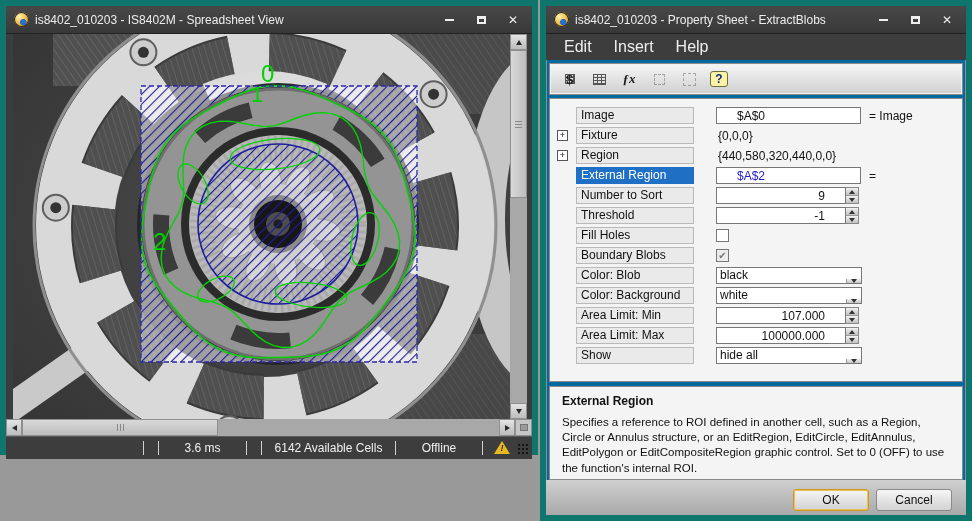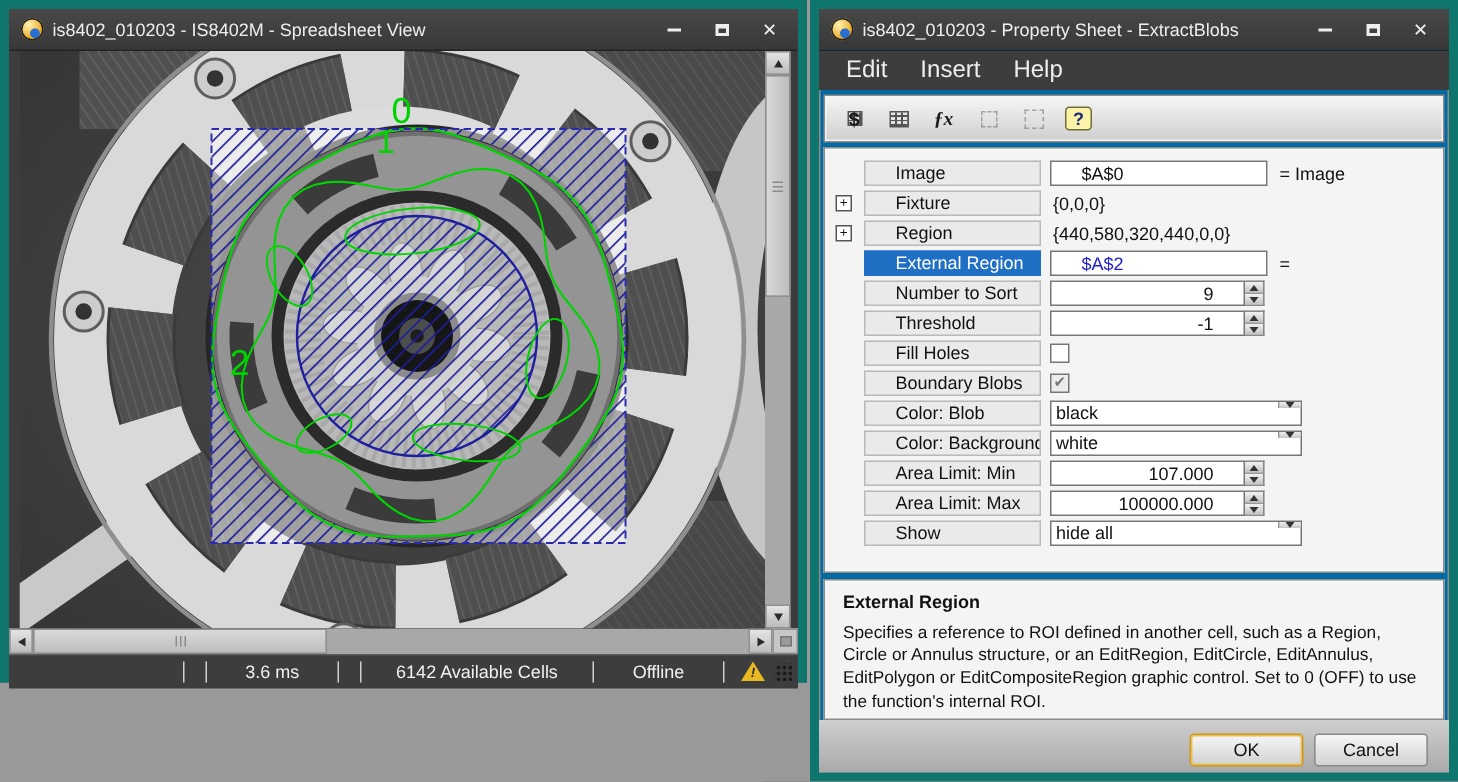--- a/index.html
+++ b/index.html
@@ -74,35 +74,35 @@
   .mini-square{display:inline-block;width:11px;height:11px;border:1px dashed #555}
   .mini-square.large{width:13px;height:13px}
 
   .prop-panel{height:284px;margin:3px 3px 0 3px;background:#f4f4f4;border:1px solid #8a8a8a;
               padding:8px 4px 0 4px;overflow:hidden}
   .prow{display:flex;align-items:center;height:17px;margin-bottom:3px}
   .pgut{width:22px;display:flex;align-items:center}
   .expand{width:11px;height:11px;border:1px solid #555;background:#fff;font-size:9px;line-height:9px;
           text-align:center;color:#111;margin-left:3px}
   .plabel{width:118px;height:17px;background:#eaeaea;border:1px solid #b9b9b9;font-size:12px;line-height:15px;
-          padding-left:20px;color:#111;margin-right:6px;white-space:nowrap;overflow:hidden}
+          padding-left:4px;color:#111;margin-right:22px;white-space:nowrap;overflow:hidden}
   .plabel.sel{background:#1f6fc4;border-color:#1f6fc4;color:#fff}
   .pval{display:flex;align-items:center}
   .pinput{width:130px;height:17px;border:1px solid #777;font-family:"Liberation Sans",sans-serif;font-size:12px;
           padding:0 20px;background:#fff;color:#111}
   .pinput.full{width:145px}
   .pinput.num{text-align:right}
   .spincol{width:13px;height:17px;display:flex;flex-direction:column;border:1px solid #888;border-left:none;background:#d9d9d9}
   .spinbtn{flex:1;display:flex;align-items:center;justify-content:center;background:linear-gradient(#f2f2f2,#c2c2c2)}
   .spinbtn + .spinbtn{border-top:1px solid #999}
   .tri-up{width:0;height:0;border-left:3px solid transparent;border-right:3px solid transparent;border-bottom:4px solid #333}
   .tri-down{width:0;height:0;border-left:3px solid transparent;border-right:3px solid transparent;border-top:4px solid #333}
   .cbox{width:13px;height:13px;border:1px solid #777;background:#fff;font-size:10px;line-height:12px;text-align:center;color:#777}
   .cbox.checked{background:#ececec}
-  .drop{width:168px;height:17px;border:1px solid #777;background:#fff;display:flex;align-items:flex-start}
+  .drop{width:146px;height:17px;border:1px solid #777;background:#fff;display:flex;align-items:flex-end}
   .dtext{flex:1;font-size:12px;line-height:15px;padding-left:3px;color:#111;white-space:nowrap;overflow:hidden}
   .dbtn{width:15px;background:linear-gradient(#efefef,#c6c6c6);border-left:1px solid #999;display:flex;align-items:center;justify-content:center}
   .pstatic{font-size:12px;color:#111;padding-left:2px}
   .suffix{font-size:12px;color:#111;margin-left:8px;white-space:nowrap}
 
   .desc-panel{height:94px;margin:4px 3px 0 3px;background:#f4f4f4;border:1px solid #8a8a8a;padding:7px 12px}
   .desc-title{font-size:12px;font-weight:bold;color:#111;margin-bottom:7px}
   .desc-body{font-size:11.5px;line-height:1.32;color:#111}
 
   .btn-row{flex:1;display:flex;justify-content:flex-end;align-items:flex-start;gap:7px;
@@ -238,21 +238,21 @@
     </div>
     <div class="statusbar">
       <span class="seg" style="flex:1"></span>
       <span class="sdiv"></span>
         <span style="width:12px"></span>
         <span class="sdiv"></span>
       <span class="seg" style="width:85px">3.6 ms</span>
       <span class="sdiv"></span>
         <span style="width:12px"></span>
         <span class="sdiv"></span>
-      <span class="seg" style="width:152px">6142 Available Cells</span>
+      <span class="seg" style="width:131px">6142 Available Cells</span>
       <span class="sdiv"></span>
       <span class="seg" style="width:84px">Offline</span>
       <span class="sdiv"></span>
       <span class="warn-wrap">
         <i class="warn-tri"></i>
           <i class="warn-bang">!</i>
       </span>
       <span class="grip"></span>
     </div>
   </div>

